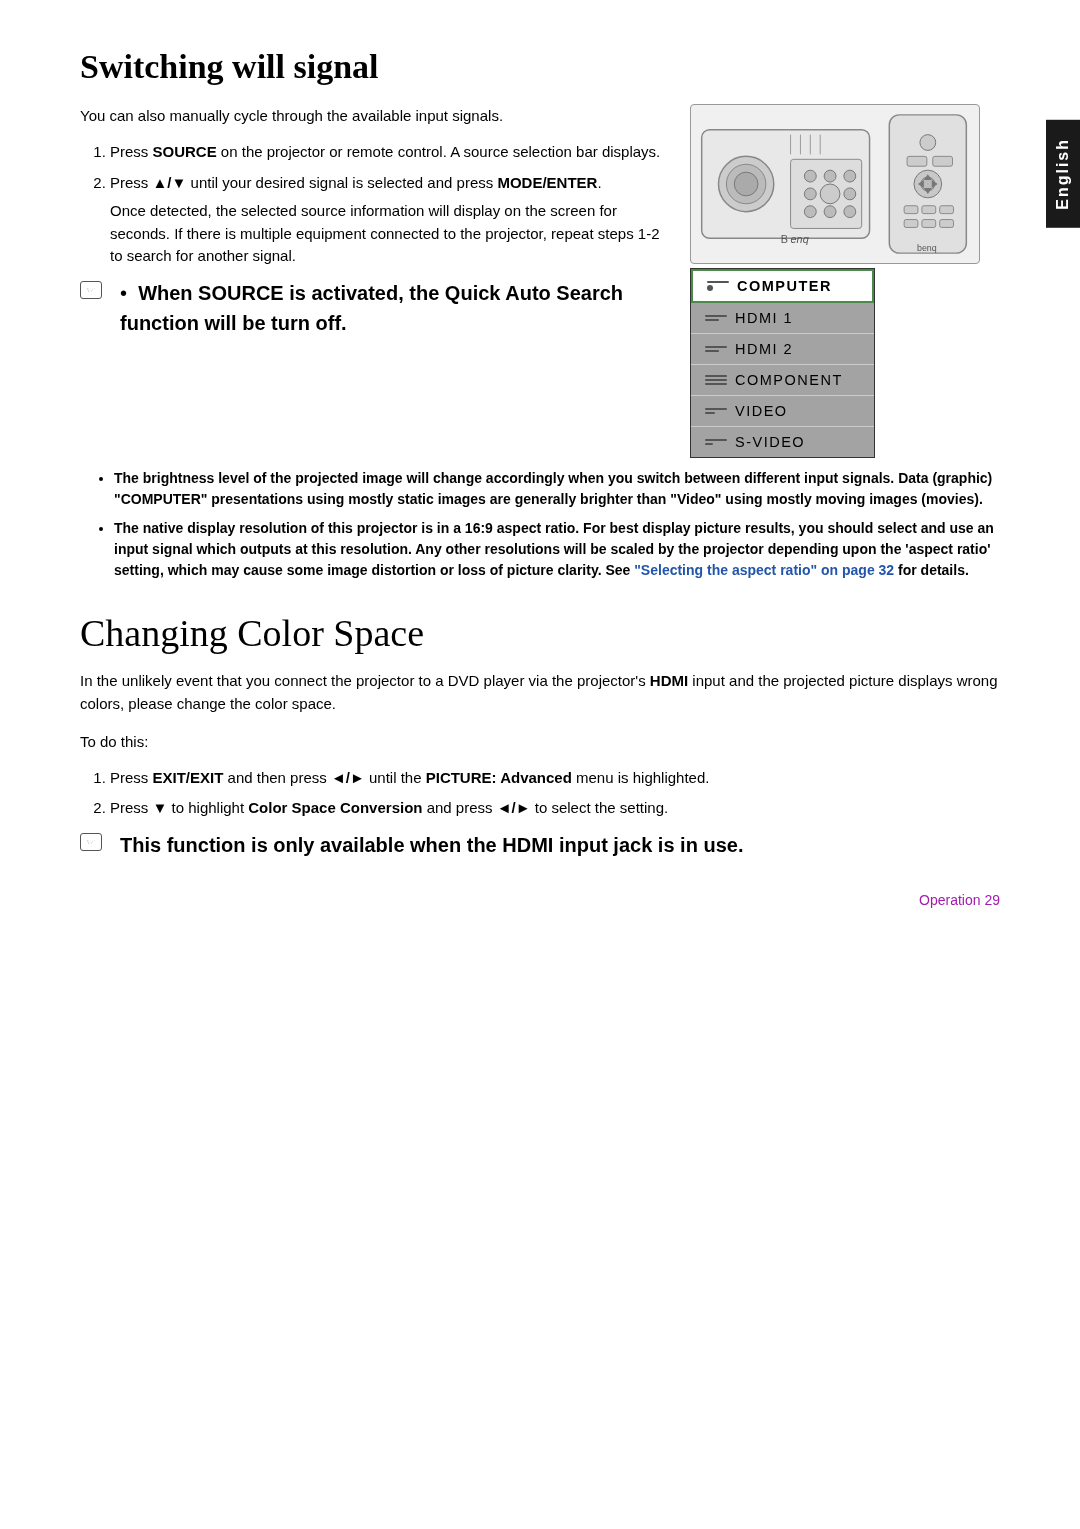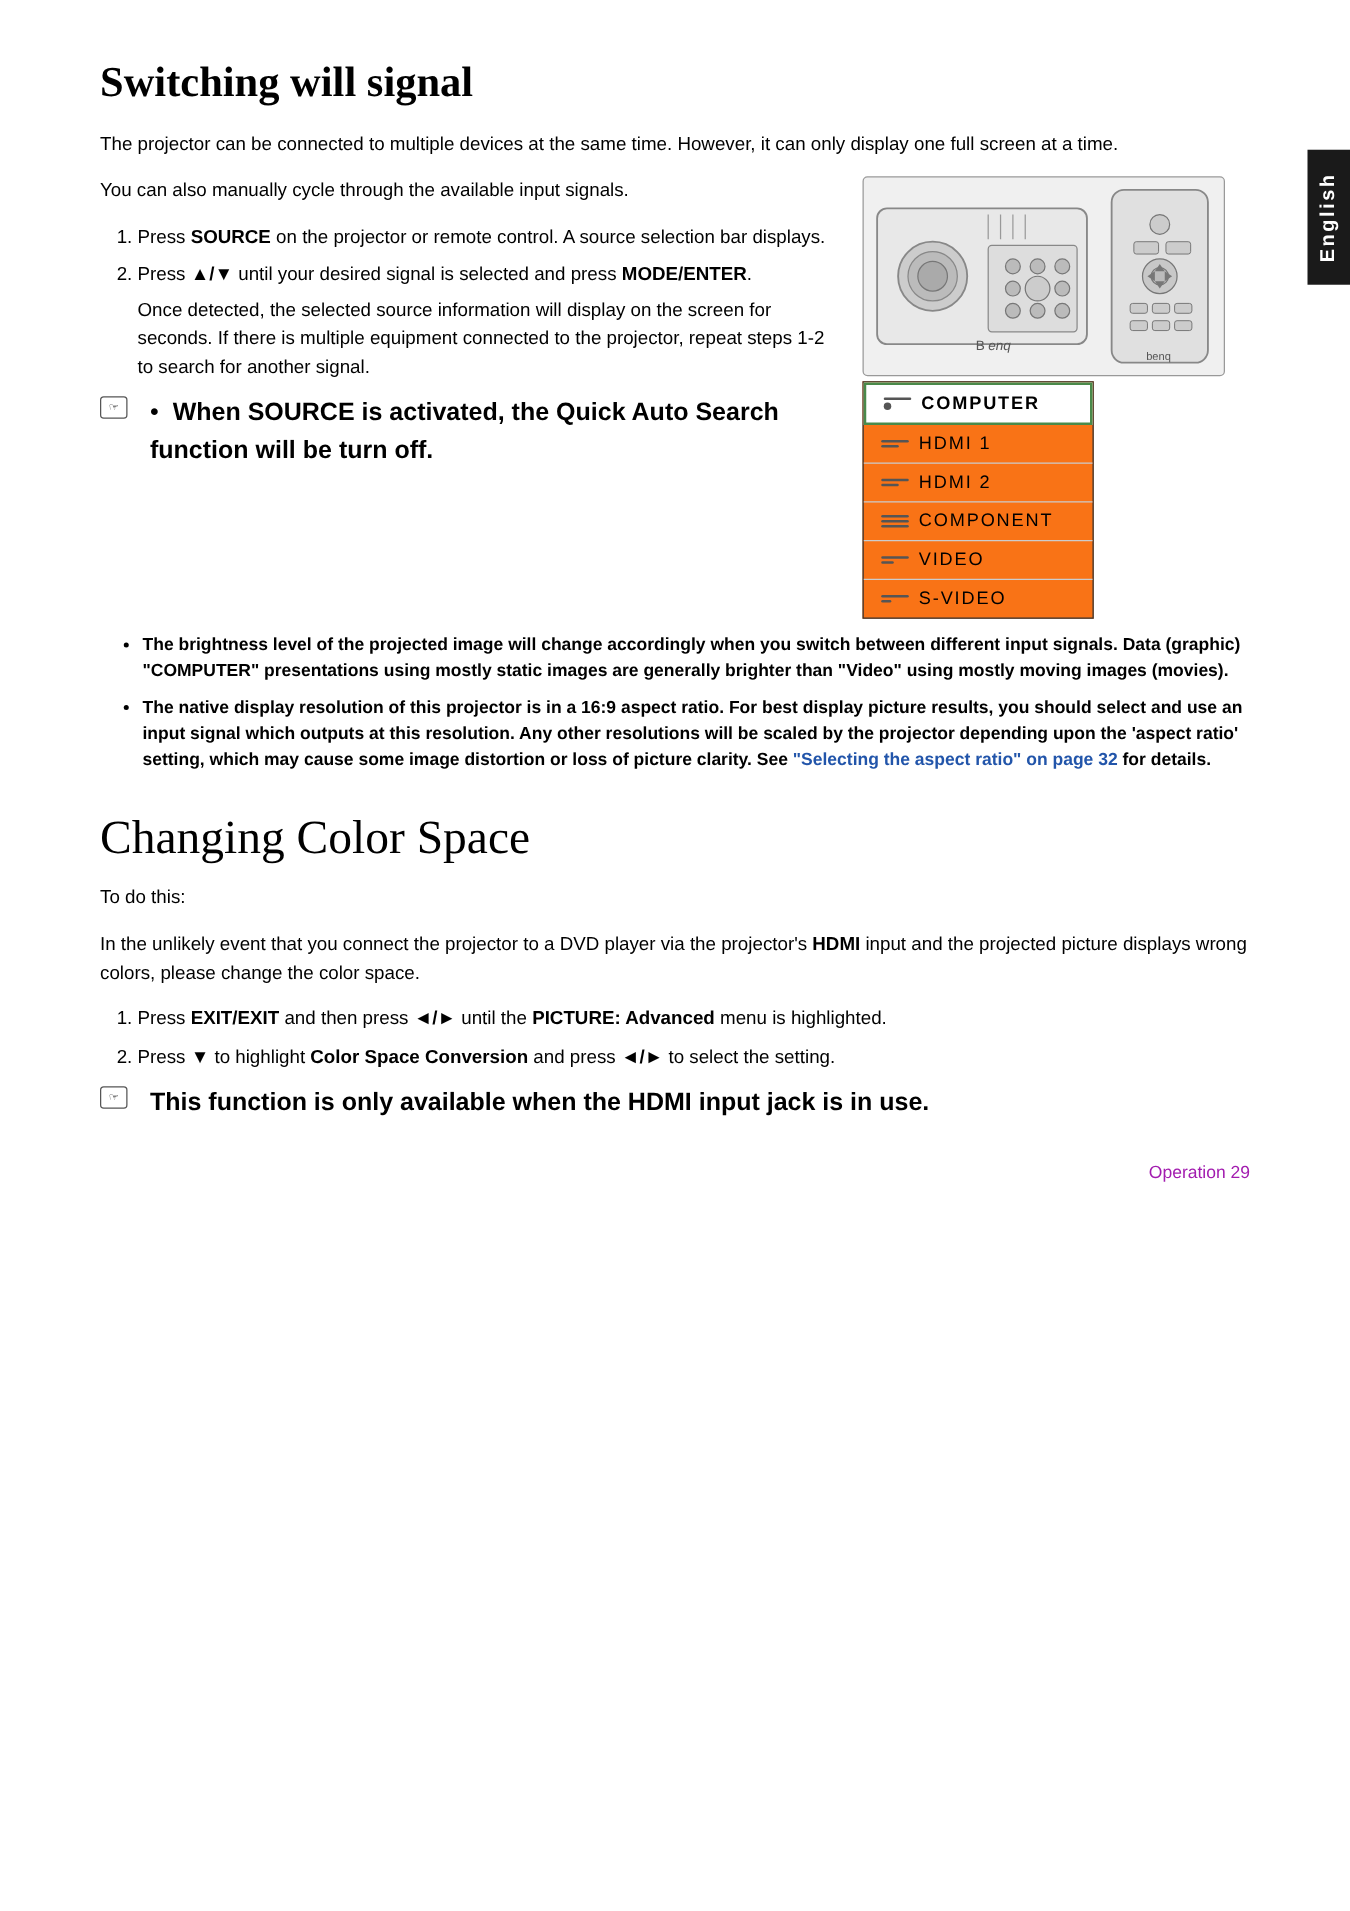--- a/index.html
+++ b/index.html
@@ -92,21 +92,21 @@
       border: 1.5px solid #999;
       border-radius: 4px;
       position: relative;
       margin-bottom: 4px;
       overflow: hidden;
     }
 
     
     .source-menu {
       border: 1.5px solid #333;
-      background: #f97316;
+      background: #a3a3a3;
       width: 185px;
       margin-top: 2px;
     }
 
     .source-menu-item {
       padding: 7px 14px;
       font-size: 14.5px;
       letter-spacing: 1.5px;
       border-bottom: 1px solid #ccc;
       display: flex;
@@ -211,21 +211,20 @@
   </style>
 </head>
 <body>
 
 <div class="page-container">
 
   <div class="english-tab">English</div>
 
   <h1 class="section-title">Switching will signal</h1>
 
-  <p class="intro-paragraph">The projector can be connected to multiple devices at the same time. However, it can only display one full screen at a time.</p>
 
 
   <div class="two-col">
     <div class="left-col">
       <p class="intro-paragraph">You can also manually cycle through the available input signals.</p>
 
       <ol class="steps">
         <li>
           Press <strong>SOURCE</strong> on the projector or remote control. A source selection bar displays.
         </li>
@@ -360,25 +359,25 @@
       <strong>The brightness level of the projected image will change accordingly when you switch between different input signals. Data (graphic) "COMPUTER" presentations using mostly static images are generally brighter than "Video" using mostly moving images (movies).</strong>
     </li>
     <li>
       <strong>The native display resolution of this projector is in a 16:9 aspect ratio. For best display picture results, you should select and use an input signal which outputs at this resolution. Any other resolutions will be scaled by the projector depending upon the 'aspect ratio' setting, which may cause some image distortion or loss of picture clarity. See <span class="blue-link">"Selecting the aspect ratio" on page 32</span> for details.</strong>
     </li>
   </ul>
 
   <div class="section-divider">
     <h2 class="section-title">Changing Color Space</h2>
 
-    <p class="intro-paragraph">To do this:</p>
-
     <p class="intro-paragraph">
       In the unlikely event that you connect the projector to a DVD player via the projector's <strong>HDMI</strong> input and the projected picture displays wrong colors, please change the color space.
     </p>
+
+    <p class="intro-paragraph">To do this:</p>
 
     <ol class="steps">
       <li>
         Press <strong>EXIT/EXIT</strong> and then press <strong>◄/►</strong> until the <strong>PICTURE: Advanced</strong> menu is highlighted.
       </li>
       <li>
         Press <strong>▼</strong> to highlight <strong>Color Space Conversion</strong> and press <strong>◄/►</strong> to select the setting.
       </li>
     </ol>
 

